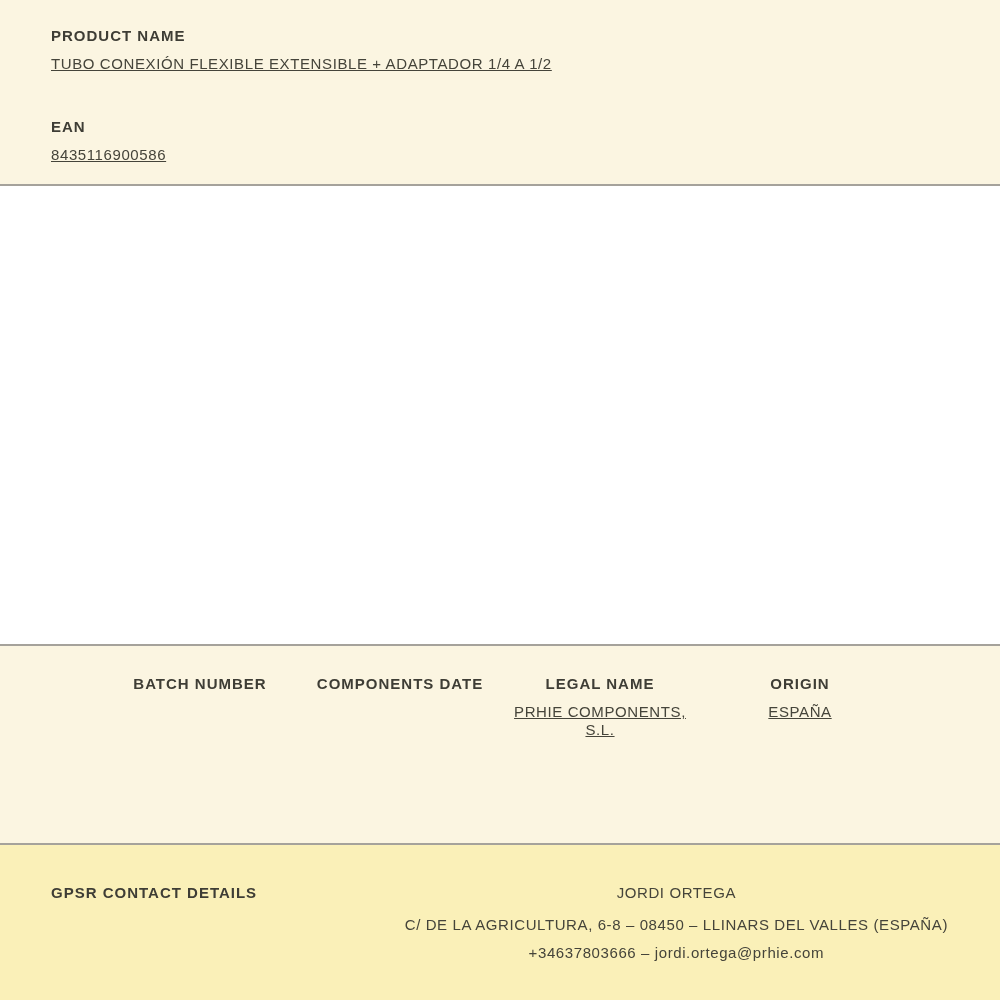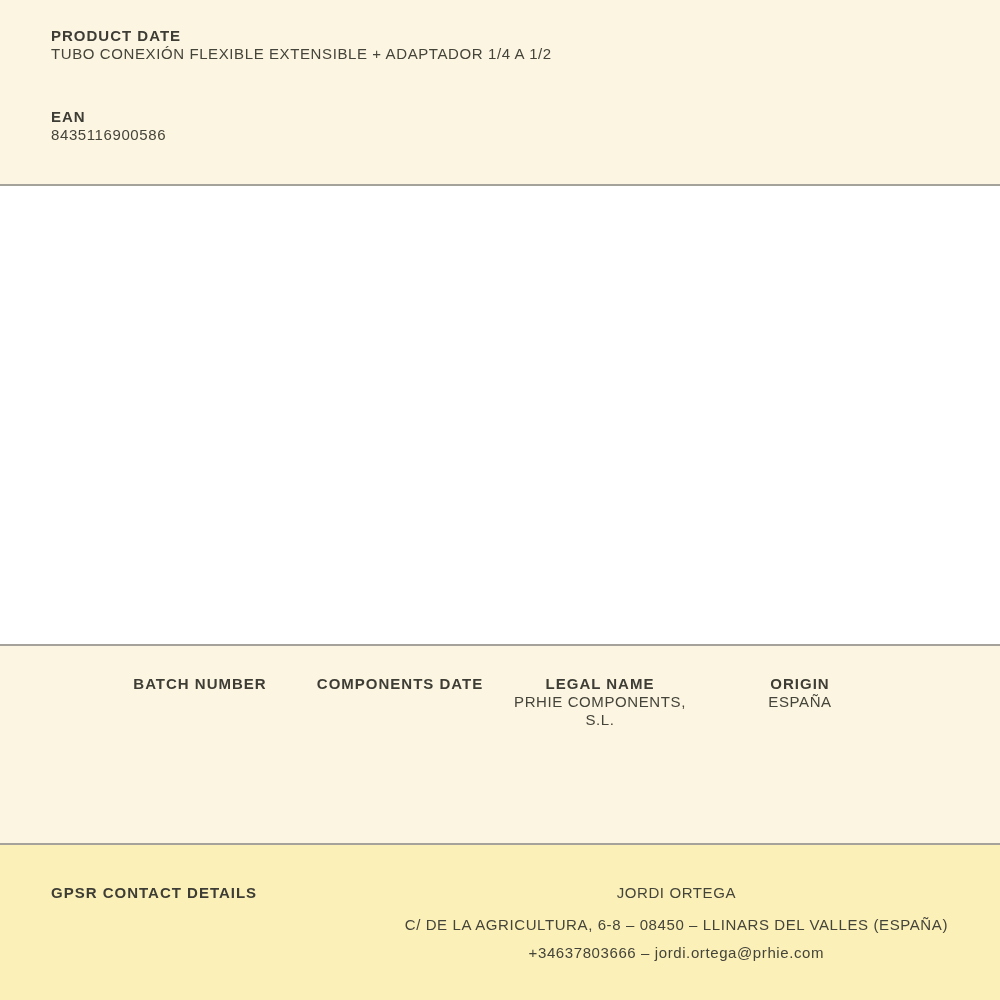--- a/index.html
+++ b/index.html
@@ -19,21 +19,21 @@
     background: #FBF5E1;
     padding: 27px 50px 0 51px;
   }
   .field + .field { margin-top: 45px; }
   .field-label {
     font-size: 15px; font-weight: 700; letter-spacing: 1px;
     color: #3E3D35; line-height: 18px;
   }
   .field-value {
     font-size: 15px; letter-spacing: 0.6px;
-    line-height: 18px; 
+    line-height: 18px; margin-top: 10px; text-decoration: underline;
   }
 
   
   .band-image { height: 458px; flex: 0 0 auto; background: #ffffff; }
 
   
   .band-info {
     height: 197px; flex: 0 0 auto;
     background: #FBF5E1;
     padding-top: 29px;
@@ -64,21 +64,21 @@
   }
   .contact-line:first-child { line-height: 18px; margin-bottom: 9px; }
 </style>
 </head>
 <body>
 
 <div class="sheet">
 
   <div class="band-top">
     <div class="field">
-      <div class="field-label">PRODUCT DATE</div>
+      <div class="field-label">PRODUCT NAME</div>
       <div class="field-value">TUBO CONEXIÓN FLEXIBLE EXTENSIBLE + ADAPTADOR 1/4 A 1/2</div>
     </div>
     <div class="field">
       <div class="field-label">EAN</div>
       <div class="field-value">8435116900586</div>
     </div>
   </div>
 
   <div class="divider"></div>
 

